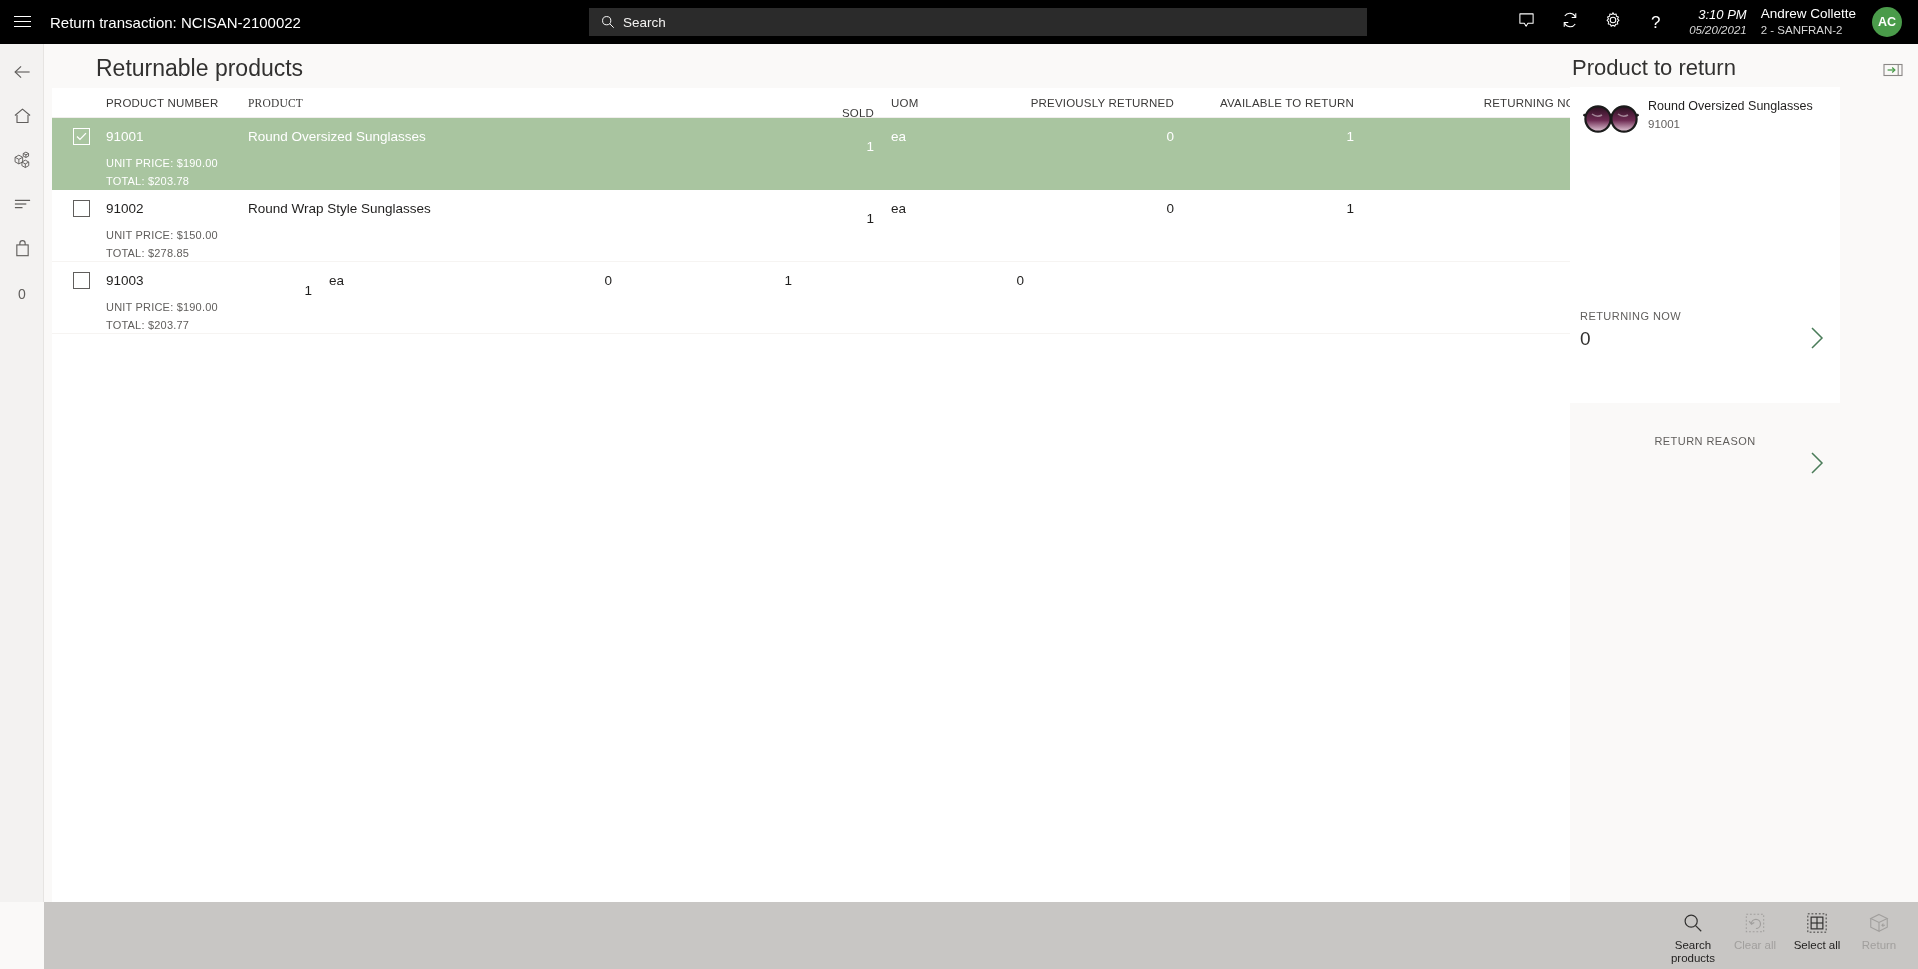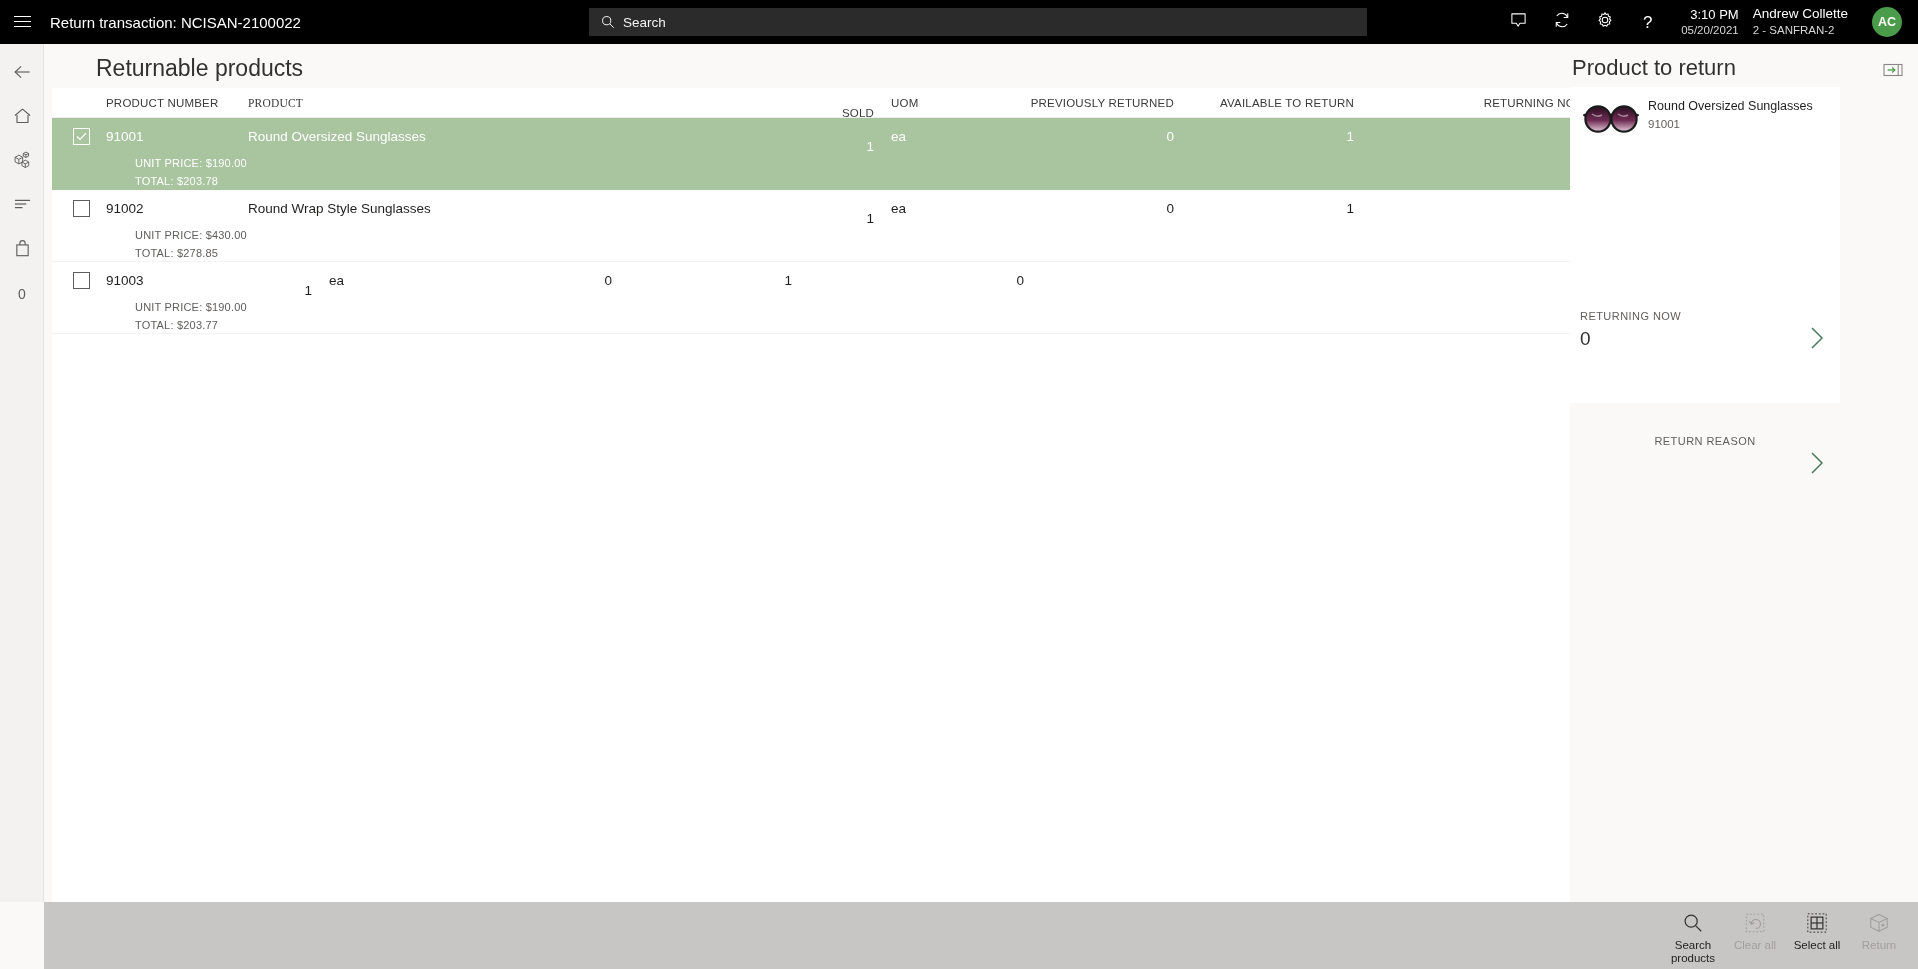--- a/index.html
+++ b/index.html
@@ -58,26 +58,26 @@
     position: absolute; right: 0; top: 0; height: 44px;
     display: flex; align-items: center;
   }
   .tb-icon {
     width: 43px; height: 44px;
     display: flex; align-items: center; justify-content: center;
     cursor: pointer;
   }
   .tb-clock {
     color: #ffffff; font-size: 13px; text-align: right;
-    line-height: 1.25; margin-left: 12px; margin-right: 14px;
+    line-height: 1.25; margin-left: 12px; margin-right: 14px; font-style: italic;
   }
   .tb-clock .d { color: #d6d6d6; font-size: 11.5px; }
   .tb-user {
     color: #ffffff; font-size: 13.5px; text-align: left;
-    line-height: 1.25; margin-right: 24px;
+    line-height: 1.25; margin-right: 16px;
   }
   .tb-user .s { color: #d6d6d6; font-size: 11.5px; }
   .avatar {
     width: 30px; height: 30px; border-radius: 50%;
     background: #4a9b4a;
     color: #ffffff; font-size: 12.5px; font-weight: 600;
     display: flex; align-items: center; justify-content: center;
     margin-right: 16px;
     cursor: pointer;
   }
@@ -156,21 +156,21 @@
     border: 1px solid #605e5c;
     background: transparent;
     margin-left: 21px;
     display: flex; align-items: center; justify-content: center;
   }
   .row.selected .checkbox { border-color: #ffffff; }
   .check-mark { display: none; }
   .row.selected .check-mark { display: block; }
 
   .row-sub {
-    padding-left: 83px;
+    padding-left: 54px;
     font-size: 11px; color: #605e5c;
     letter-spacing: .2px;
     line-height: 18px;
   }
   .row.selected .row-sub { color: #ffffff; }
 
   
   .rpanel {
     position: absolute; left: 1570px; top: 44px;
     width: 348px; height: 858px;
@@ -426,21 +426,21 @@
             </div>
           </div>
           <div class="col-num">91002</div>
           <div class="col-prod">Round Wrap Style Sunglasses</div>
           <div class="col-sold">1</div>
           <div class="col-uom">ea</div>
           <div class="col-prev">0</div>
           <div class="col-avail">1</div>
           <div class="col-now">0</div>
         </div>
-        <div class="row-sub">UNIT PRICE: $430.00</div>
+        <div class="row-sub">UNIT PRICE: $150.00</div>
         <div class="row-sub">TOTAL: $278.85</div>
       </div>
 
       <div class="row">
         <div class="row-top">
           <div class="col-check">
             <div class="checkbox">
               
             </div>
           </div>

